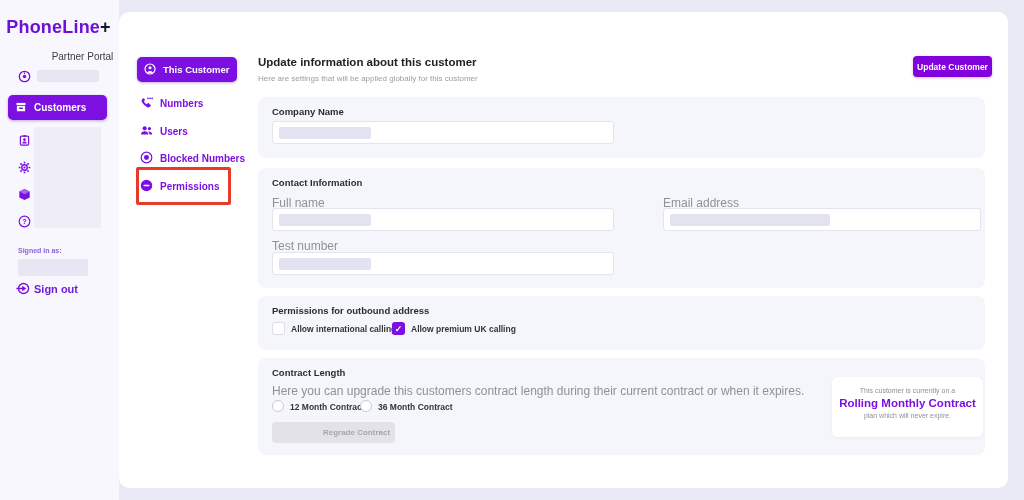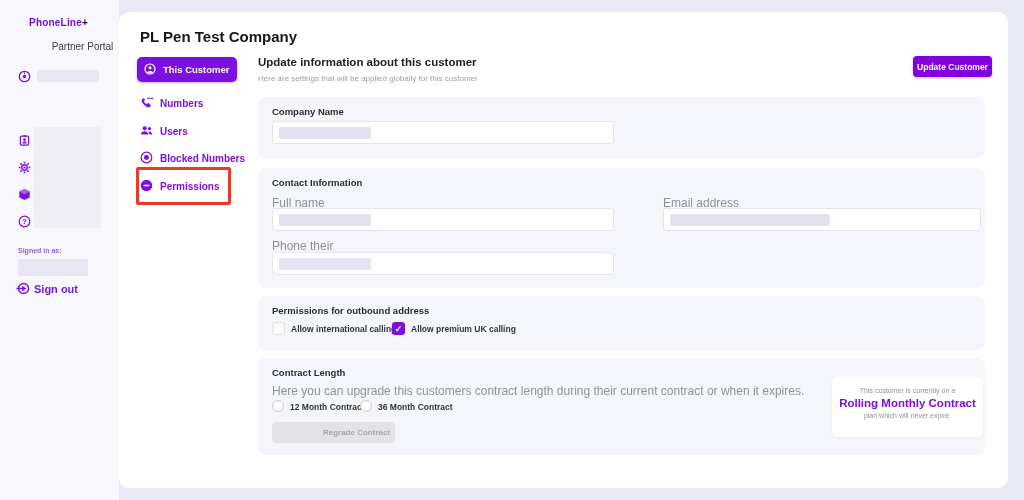--- a/index.html
+++ b/index.html
@@ -7,21 +7,21 @@
     width:1024px;height:500px;position:relative;overflow:hidden;
     background:#e9e8f5;
     font-family:"Liberation Sans", sans-serif;
     -webkit-font-smoothing:antialiased;
     color:#22232a;
   }
   .abs{position:absolute;}
   
   .sidebar{left:0;top:0;width:119px;height:500px;background:#f8f7fd;}
   .logo{left:0;top:17px;width:117px;text-align:center;}
-  .logo-line{font-size:10px;font-weight:800;letter-spacing:.2px;}
+  .logo-line{font-size:18px;font-weight:800;letter-spacing:.2px;}
   .logo-brand{color:#6f10d8;}
   .logo-plus{color:#17181d;}
   .logo-sub{font-size:10px;color:#3c3d46;margin-top:13px;padding-left:48px;}
   .redact{background:#e8e6f3;border-radius:2px;display:inline-block;}
   .snav-ic{width:13px;height:13px;display:inline-block;color:#7b10e0;}
   .side-btn{
     left:8px;top:95px;width:99px;height:25px;border-radius:5px;
     background:#7b10e0;color:#fff;display:flex;align-items:center;gap:6px;
     padding-left:7px;box-sizing:border-box;box-shadow:0 1px 3px rgba(80,20,160,.35);
     font-size:10px;font-weight:700;cursor:pointer;
@@ -82,20 +82,29 @@
     <span class="snav-ic">
       <svg viewBox="0 0 12 12" width="13" height="13">
           <circle cx="6" cy="6" r="4.8" fill="none" stroke="currentColor" stroke-width="1.2"></circle>
           <circle cx="6" cy="6" r="1.6" fill="currentColor"></circle>
           <path d="M6 2.3v1.5" stroke="currentColor" stroke-width="1.1"></path>
         </svg>
     </span>
     <span class="redact" style="width:62px;height:12px;"></span>
   </div>
 
+  <div class="abs side-btn">
+    <span class="snav-ic" style="color:#fff">
+      <svg viewBox="0 0 12 12" width="12" height="12" fill="currentColor">
+          <path d="M1.5 1.9h9v2.3h-9z"></path>
+          <path fill-rule="evenodd" d="M1.9 5h8.2v5.2H1.9zm2.2 1.6h3.8v1.3H4.1z"></path>
+        </svg>
+    </span>
+    <span>Customers</span>
+  </div>
 
   <div class="abs side-block"></div>
 
   <span class="abs snav-ic" style="left:18px;top:133px;">
     <svg viewBox="0 0 12 12" width="13" height="13">
         <rect x="2.2" y="1.9" width="7.6" height="8.4" rx="1" fill="none" stroke="currentColor" stroke-width="1.1"></rect>
         <rect x="5" y=".9" width="2" height="1.8" rx=".5" fill="currentColor"></rect>
         <circle cx="6" cy="5.2" r="1.2" fill="currentColor"></circle>
         <path d="M3.9 8.8c.3-1.2 1.1-1.8 2.1-1.8s1.8.6 2.1 1.8z" fill="currentColor"></path>
       </svg>
@@ -130,21 +139,20 @@
       <svg viewBox="0 0 13 12" width="14" height="13">
           <circle cx="7" cy="6" r="4.7" fill="none" stroke="currentColor" stroke-width="1.3"></circle>
           <path d="M.4 5.2h5.3V3.5L9.6 6 5.7 8.5V6.8H.4z" fill="currentColor"></path>
         </svg>
     </span>
     <span>Sign out</span>
   </div>
 </aside>
 
 <main class="abs card">
-  <div class="abs page-title">PL Pen Test Company</div>
 
   <div class="abs cnav-btn">
     <span class="cnav-ic" style="color:#fff">
       <svg viewBox="0 0 12 12" width="12" height="12">
           <circle cx="6" cy="6" r="5" fill="none" stroke="currentColor" stroke-width="1.2"></circle>
           <circle cx="6" cy="4.7" r="1.5" fill="currentColor"></circle>
           <path d="M3.3 9.2a3.6 3.6 0 0 1 5.4 0 4.9 4.9 0 0 1-5.4 0z" fill="currentColor"></path>
         </svg>
     </span>
     <span>This Customer</span>
@@ -209,21 +217,21 @@
   <section class="abs panel" style="top:156px;height:120px;">
     <div class="abs panel-title">Contact Information</div>
     <div class="abs field-label" style="left:14px;top:28px;">Full name</div>
     <div class="abs tinput" style="left:14px;top:40px;width:342px;">
       <span class="redact" style="width:92px;"></span>
     </div>
     <div class="abs field-label" style="left:405px;top:28px;">Email address</div>
     <div class="abs tinput" style="left:405px;top:40px;width:318px;">
       <span class="redact" style="width:160px;"></span>
     </div>
-    <div class="abs field-label" style="left:14px;top:71px;">Phone their</div>
+    <div class="abs field-label" style="left:14px;top:71px;">Test number</div>
     <div class="abs tinput" style="left:14px;top:84px;width:342px;">
       <span class="redact" style="width:92px;"></span>
     </div>
   </section>
 
   <section class="abs panel" style="top:284px;height:54px;">
     <div class="abs panel-title">Permissions for outbound address</div>
     <div class="abs cbx off" style="left:14px;top:26px;"></div>
     <div class="abs cbx-label" style="left:33px;top:28px;">Allow international calling</div>
     <div class="abs cbx on" style="left:134px;top:26px;">

